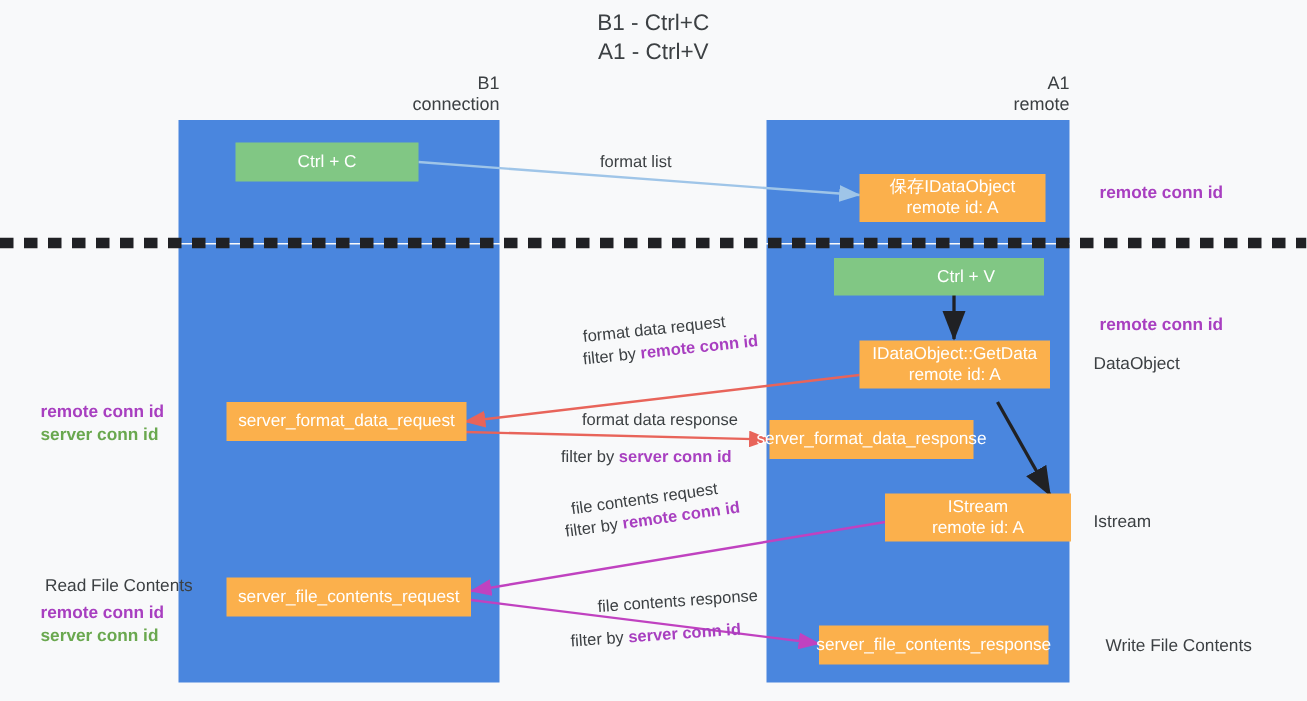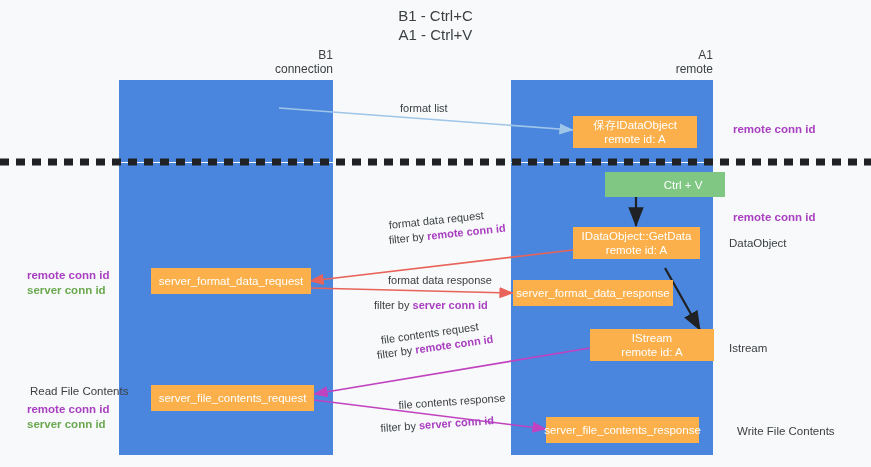--- a/index.html
+++ b/index.html
@@ -85,29 +85,30 @@
 
     <line x1="573" y1="250" x2="310" y2="281" stroke="#e8645a" stroke-width="1.6" marker-end="url(#ah-red)"></line>
     <line x1="310" y1="288" x2="513" y2="293" stroke="#e8645a" stroke-width="1.6" marker-end="url(#ah-red)"></line>
 
     <line x1="665" y1="268" x2="700" y2="330" stroke="#202124" stroke-width="2.2" marker-end="url(#ah-blk)"></line>
 
     <line x1="590" y1="348" x2="314" y2="394" stroke="#c042c0" stroke-width="1.6" marker-end="url(#ah-mag)"></line>
     <line x1="314" y1="400" x2="546" y2="429" stroke="#c042c0" stroke-width="1.6" marker-end="url(#ah-mag)"></line>
   </svg>
 
+  <div class="node green" style="left:157px;top:95px;width:122px;height:26px;">Ctrl + C</div>
   <div class="node orange" style="left:573px;top:116px;width:124px;height:32px;">保存IDataObject
 remote id: A</div>
 
-  <div class="node green" style="left:605px;top:172px;width:120px;height:25px;padding-left:40px;">Ctrl + V</div>
+  <div class="node green" style="left:556px;top:172px;width:140px;height:25px;padding-left:40px;">Ctrl + V</div>
   <div class="node orange" style="left:573px;top:227px;width:127px;height:32px;">IDataObject::GetData
 remote id: A</div>
 
   <div class="node orange" style="left:151px;top:268px;width:160px;height:26px;">server_format_data_request</div>
-  <div class="node orange" style="left:513px;top:280px;width:160px;height:26px;">server_format_data_response</div>
+  <div class="node orange" style="left:513px;top:280px;width:136px;height:26px;">server_format_data_response</div>
 
   <div class="node orange" style="left:590px;top:329px;width:124px;height:32px;">IStream
 remote id: A</div>
 
   <div class="node orange" style="left:151px;top:385px;width:163px;height:26px;">server_file_contents_request</div>
   <div class="node orange" style="left:546px;top:417px;width:153px;height:26px;">server_file_contents_response</div>
 
   <div class="alabel" style="left:400px;top:101px;">format list</div>
 
   <div class="alabel" style="left:388px;top:218px;transform:rotate(-6deg);">

